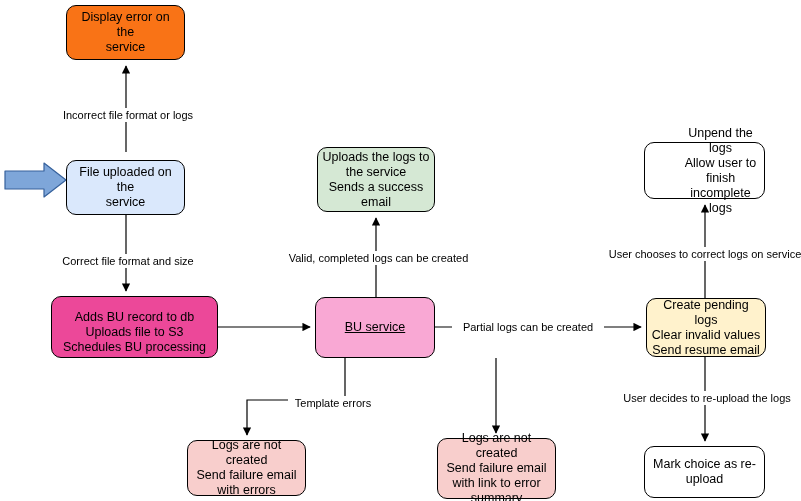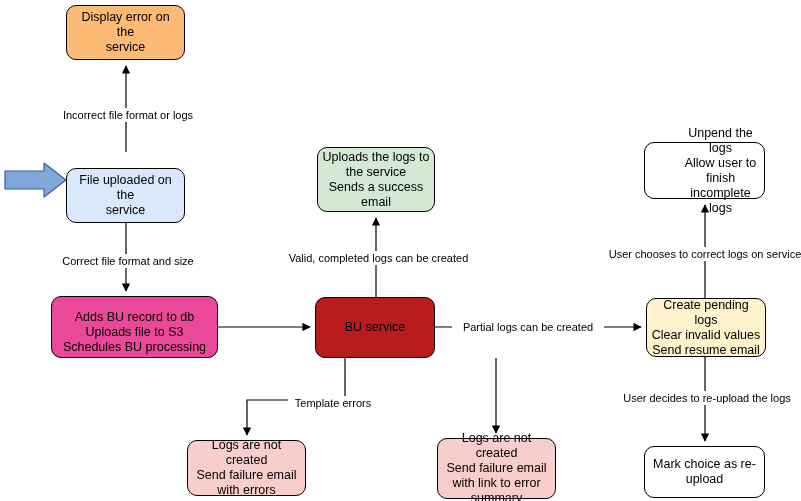--- a/index.html
+++ b/index.html
@@ -103,44 +103,44 @@
 
     <g>
       <line x1="705" y1="357" x2="705" y2="441" stroke="#000000" stroke-width="1.2" marker-end="url(#ah)"></line>
     </g>
 
     <g>
       <path d="M 5 171 L 44 171 L 44 163 L 66 180 L 44 197 L 44 189 L 5 189 Z" fill="#7ea6d9" stroke="#36619c" stroke-width="1.2" stroke-linejoin="round"></path>
     </g>
   </svg>
 
-  <div class="node" style="left:66px; top:5px; width:119px; height:55px; background:#fdba74;">
+  <div class="node" style="left:66px; top:5px; width:119px; height:55px; background:#f97316;">
     <span class="node-label">Display error on the
 service</span>
   </div>
 
-  <div class="node" style="left:66px; top:168px; width:119px; height:55px; background:#dae8fc;">
+  <div class="node" style="left:66px; top:160px; width:119px; height:55px; background:#dae8fc;">
     <span class="node-label">File uploaded on the
 service</span>
   </div>
 
   <div class="node" style="left:51px; top:296px; width:167px; height:62px; background:#ec4899;align-items:flex-end;">
     <span class="node-label">Adds BU record to db
 Uploads file to S3
 Schedules BU processing</span>
   </div>
 
   <div class="node" style="left:317px; top:147px; width:118px; height:65px; background:#d5e8d4;">
     <span class="node-label">Uploads the logs to
 the service
 Sends a success
 email</span>
   </div>
 
-  <div class="node" style="left:315px; top:297px; width:120px; height:61px; background:#b91c1c;">
+  <div class="node" style="left:315px; top:297px; width:120px; height:61px; background:#f9a8d4;text-decoration:underline;">
     <span class="node-label">BU service</span>
   </div>
 
   <div class="node" style="left:644px; top:142px; width:121px; height:57px; background:#ffffff;padding-left:36px;">
     <span class="node-label">Unpend the logs
 Allow user to finish
 incomplete logs</span>
   </div>
 
   <div class="node" style="left:646px; top:298px; width:120px; height:59px; background:#fff2cc;">

